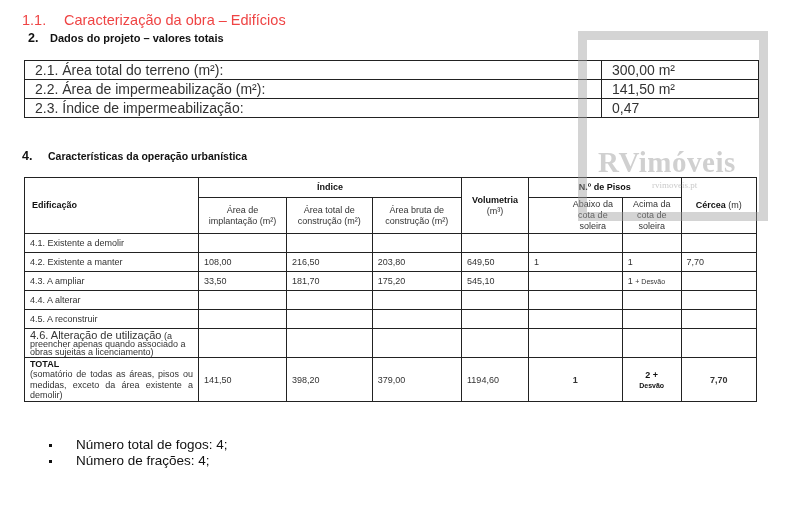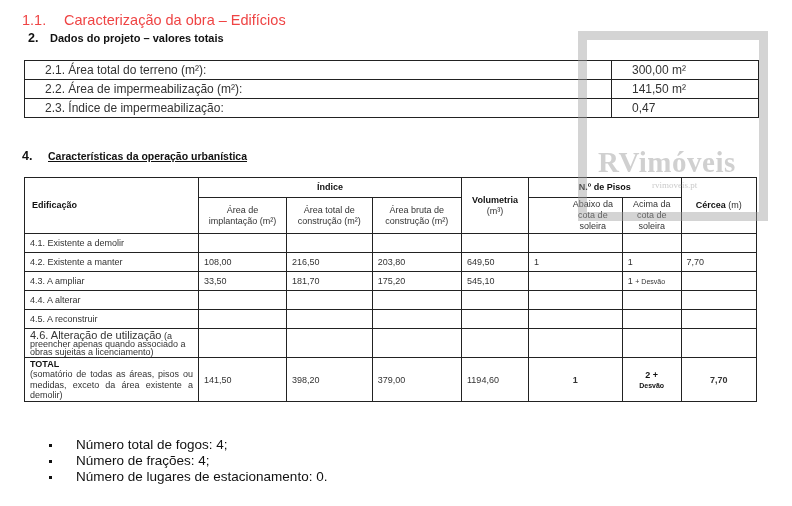--- a/index.html
+++ b/index.html
@@ -3,27 +3,27 @@
 <meta charset="utf-8">
 <style>
   html, body { margin:0; padding:0; background:#ffffff; }
   body { width:792px; height:506px; position:relative; overflow:hidden;
          font-family:"Liberation Sans", sans-serif; color:#111; }
   .abs { position:absolute; }
   .h1 { left:22px; top:12px; font-size:14.5px; color:#ef4444; }
   .h1 .num { display:inline-block; width:42px; }
   .h2 { left:28px; top:31px; font-size:11px; font-weight:bold; color:#111; }
   .h2 .num { display:inline-block; width:22px; font-size:12.5px; }
-  .h4 { left:22px; top:149px; font-size:10.5px; font-weight:bold; color:#111;text-decoration:underline; }
+  .h4 { left:22px; top:149px; font-size:10.5px; font-weight:bold; color:#111; }
   .h4 .num { display:inline-block; width:26px; font-size:12.5px; }
 
   
   table { border-collapse:collapse; }
   .t1 { left:24px; top:60px; width:735px; }
-  .t1 td { border:1.5px solid #222; height:18px; padding:0 0 0 20px; font-size:12px; color:#333; }
+  .t1 td { border:1.5px solid #222; height:18px; padding:0 0 0 10px; font-size:14px; color:#333; }
   .t1 td.lbl { width:566px; }
 
   
   .t2 { left:24px; top:177px; width:733px; }
   .t2 td, .t2 th { border:1.5px solid #222; font-size:9px; color:#333; padding:0 5px; vertical-align:middle; }
   .t2 th { font-weight:normal; text-align:center; line-height:11px; }
   .t2 th.b { font-weight:bold; color:#111; }
   .t2 th.left { text-align:left; padding-left:7px; }
   .t2 .c0 { width:172px; }
   .t2 .c1 { width:80px; }
@@ -188,18 +188,17 @@
       <span class="desvao bold">Desvão</span>
     </td>
     <td class="center bold">7,70</td>
   </tr>
 </tbody>
   </table>
 
 <ul class="abs bullets">
   <li><span class="sq"></span><span>Número total de fogos: 4;</span></li>
   <li><span class="sq"></span><span>Número de frações: 4;</span></li>
-  <li><span class="sq"></span><span>Número de lugares de estacionamento: 0.</span></li>
 </ul>
 
 <div class="abs wm-frame"></div>
 <div class="abs wm-text">RVimóveis</div>
 <div class="abs wm-url">rvimoveis.pt</div>
 
 </body></html>

